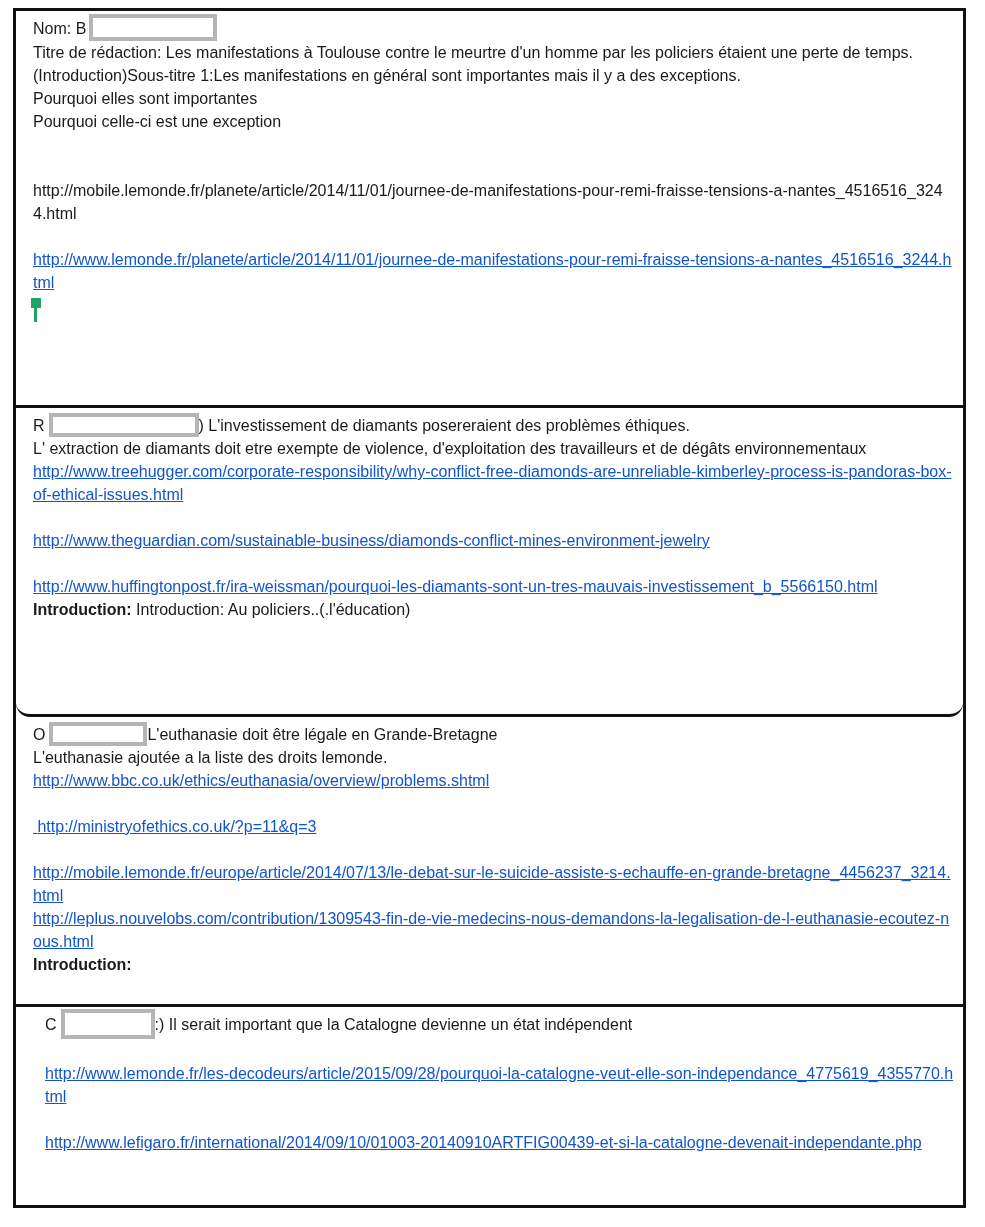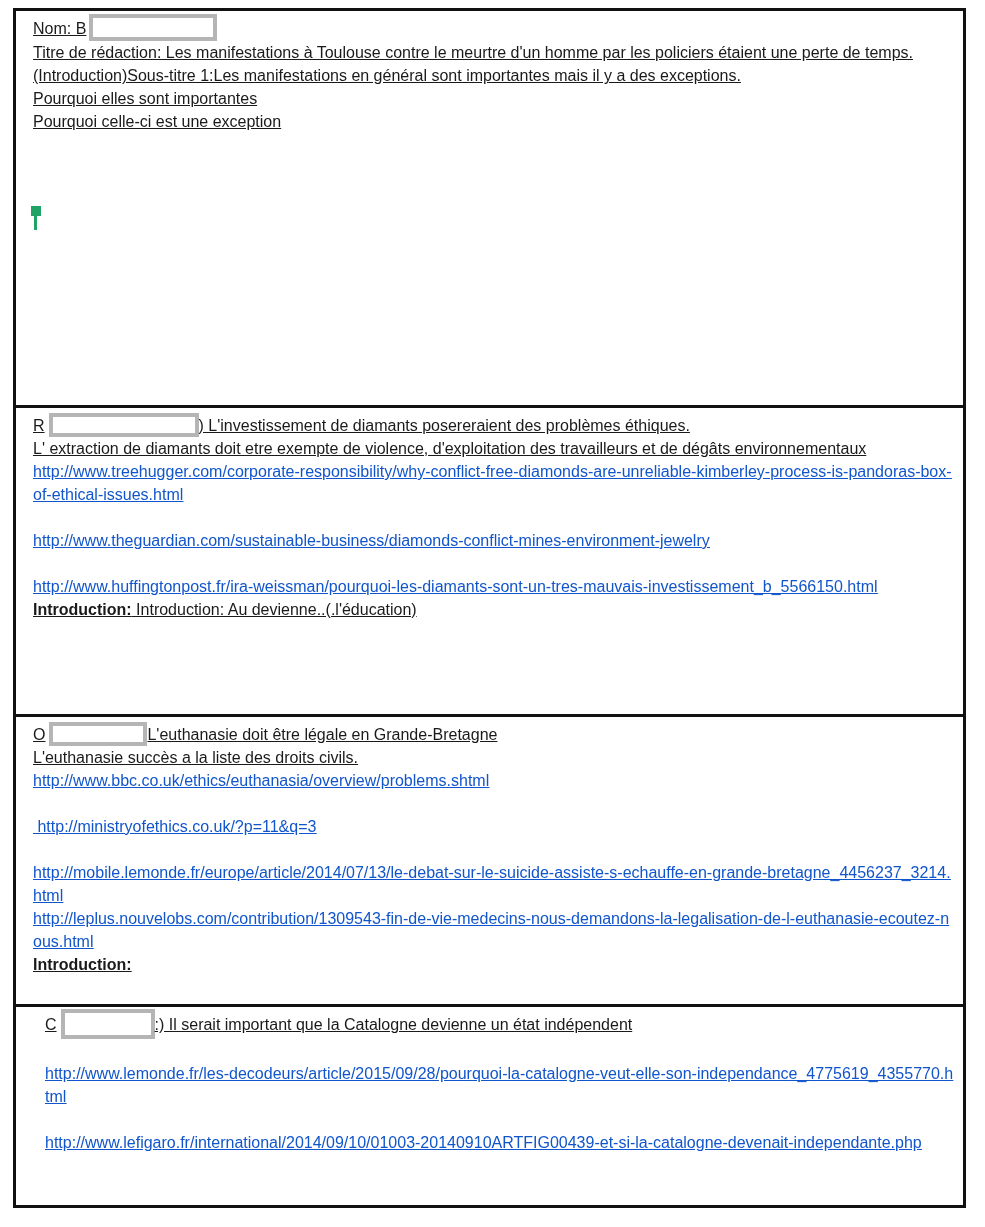--- a/index.html
+++ b/index.html
@@ -13,25 +13,24 @@
   .doc-table {
     position: absolute; left: 13px; top: 8px;
     width: 953px;
     border: 3px solid #111111;
     background: #ffffff;
   }
   .row {
     padding: 6px 8px 0 17px;
     border-bottom: 3px solid #111111;
     overflow: hidden;
-    text-decoration: underline;
   }
   .row:last-child { border-bottom: none; padding-left: 29px; }
   .row1 { height: 397px; }
-  .row2 { height: 309px; }
+  .row2 { height: 309px; border-radius: 14px; }
   .row3 { height: 290px; }
   .row4 { height: 198px; }
 
   .line {
     font-size: 16px;
     line-height: 23px;
     white-space: pre-wrap;
   }
   .url { word-break: break-all; }
   .blank { height: 23px; }
@@ -66,41 +65,43 @@
 <div class="doc-table">
 
   <section class="row row1">
     <p class="line"><span>Nom: B</span><span class="redaction redaction-nom"></span></p>
     <p class="line">Titre de rédaction: Les manifestations à Toulouse contre le meurtre d'un homme par les policiers étaient une perte de temps.</p>
     <p class="line">(Introduction)Sous-titre 1:Les manifestations en général sont importantes mais il y a des exceptions.</p>
     <p class="line">Pourquoi elles sont importantes</p>
     <p class="line">Pourquoi celle-ci est une exception</p>
     <div class="blank"></div>
     <div class="blank"></div>
+    <p class="line url">http://mobile.lemonde.fr/planete/article/2014/11/01/journee-de-manifestations-pour-remi-fraisse-tensions-a-nantes_4516516_3244.html</p>
     <div class="blank"></div>
+    <p class="line url"><a href="#" class="doclink">http://www.lemonde.fr/planete/article/2014/11/01/journee-de-manifestations-pour-remi-fraisse-tensions-a-nantes_4516516_3244.html</a></p>
     <div class="collab-cursor">
       <div class="cursor-stem"></div>
       <div class="cursor-flag"></div>
     </div>
   </section>
 
   <section class="row row2">
     <p class="line"><span>R</span><span class="redaction redaction-r"></span><span>) L'investissement de diamants posereraient des problèmes éthiques.</span></p>
     <p class="line">L' extraction de diamants doit etre exempte de violence, d'exploitation des travailleurs et de dégâts environnementaux</p>
     <p class="line url"><a href="#" class="doclink">http://www.treehugger.com/corporate-responsibility/why-conflict-free-diamonds-are-unreliable-kimberley-process-is-pandoras-box-of-ethical-issues.html</a></p>
     <div class="blank"></div>
     <p class="line url"><a href="#" class="doclink">http://www.theguardian.com/sustainable-business/diamonds-conflict-mines-environment-jewelry</a></p>
     <div class="blank"></div>
     <p class="line url"><a href="#" class="doclink">http://www.huffingtonpost.fr/ira-weissman/pourquoi-les-diamants-sont-un-tres-mauvais-investissement_b_5566150.html</a></p>
-    <p class="line"><strong>Introduction:</strong><span> Introduction: Au devienne..(.l'éducation)</span></p>
+    <p class="line"><strong>Introduction:</strong><span> Introduction: Au policiers..(.l'éducation)</span></p>
   </section>
 
   <section class="row row3">
     <p class="line"><span>O</span><span class="redaction redaction-o"></span><span>L'euthanasie doit être légale en Grande-Bretagne</span></p>
-    <p class="line">L'euthanasie succès a la liste des droits civils.</p>
+    <p class="line">L'euthanasie ajoutée a la liste des droits lemonde.</p>
     <p class="line url"><a href="#" class="doclink">http://www.bbc.co.uk/ethics/euthanasia/overview/problems.shtml</a></p>
     <div class="blank"></div>
     <p class="line url"><a href="#" class="doclink"> http://ministryofethics.co.uk/?p=11&amp;q=3</a></p>
     <div class="blank"></div>
     <p class="line url"><a href="#" class="doclink">http://mobile.lemonde.fr/europe/article/2014/07/13/le-debat-sur-le-suicide-assiste-s-echauffe-en-grande-bretagne_4456237_3214.html</a></p>
     <p class="line url"><a href="#" class="doclink">http://leplus.nouvelobs.com/contribution/1309543-fin-de-vie-medecins-nous-demandons-la-legalisation-de-l-euthanasie-ecoutez-nous.html</a></p>
     <p class="line"><strong>Introduction:</strong></p>
   </section>
 
   <section class="row row4">

